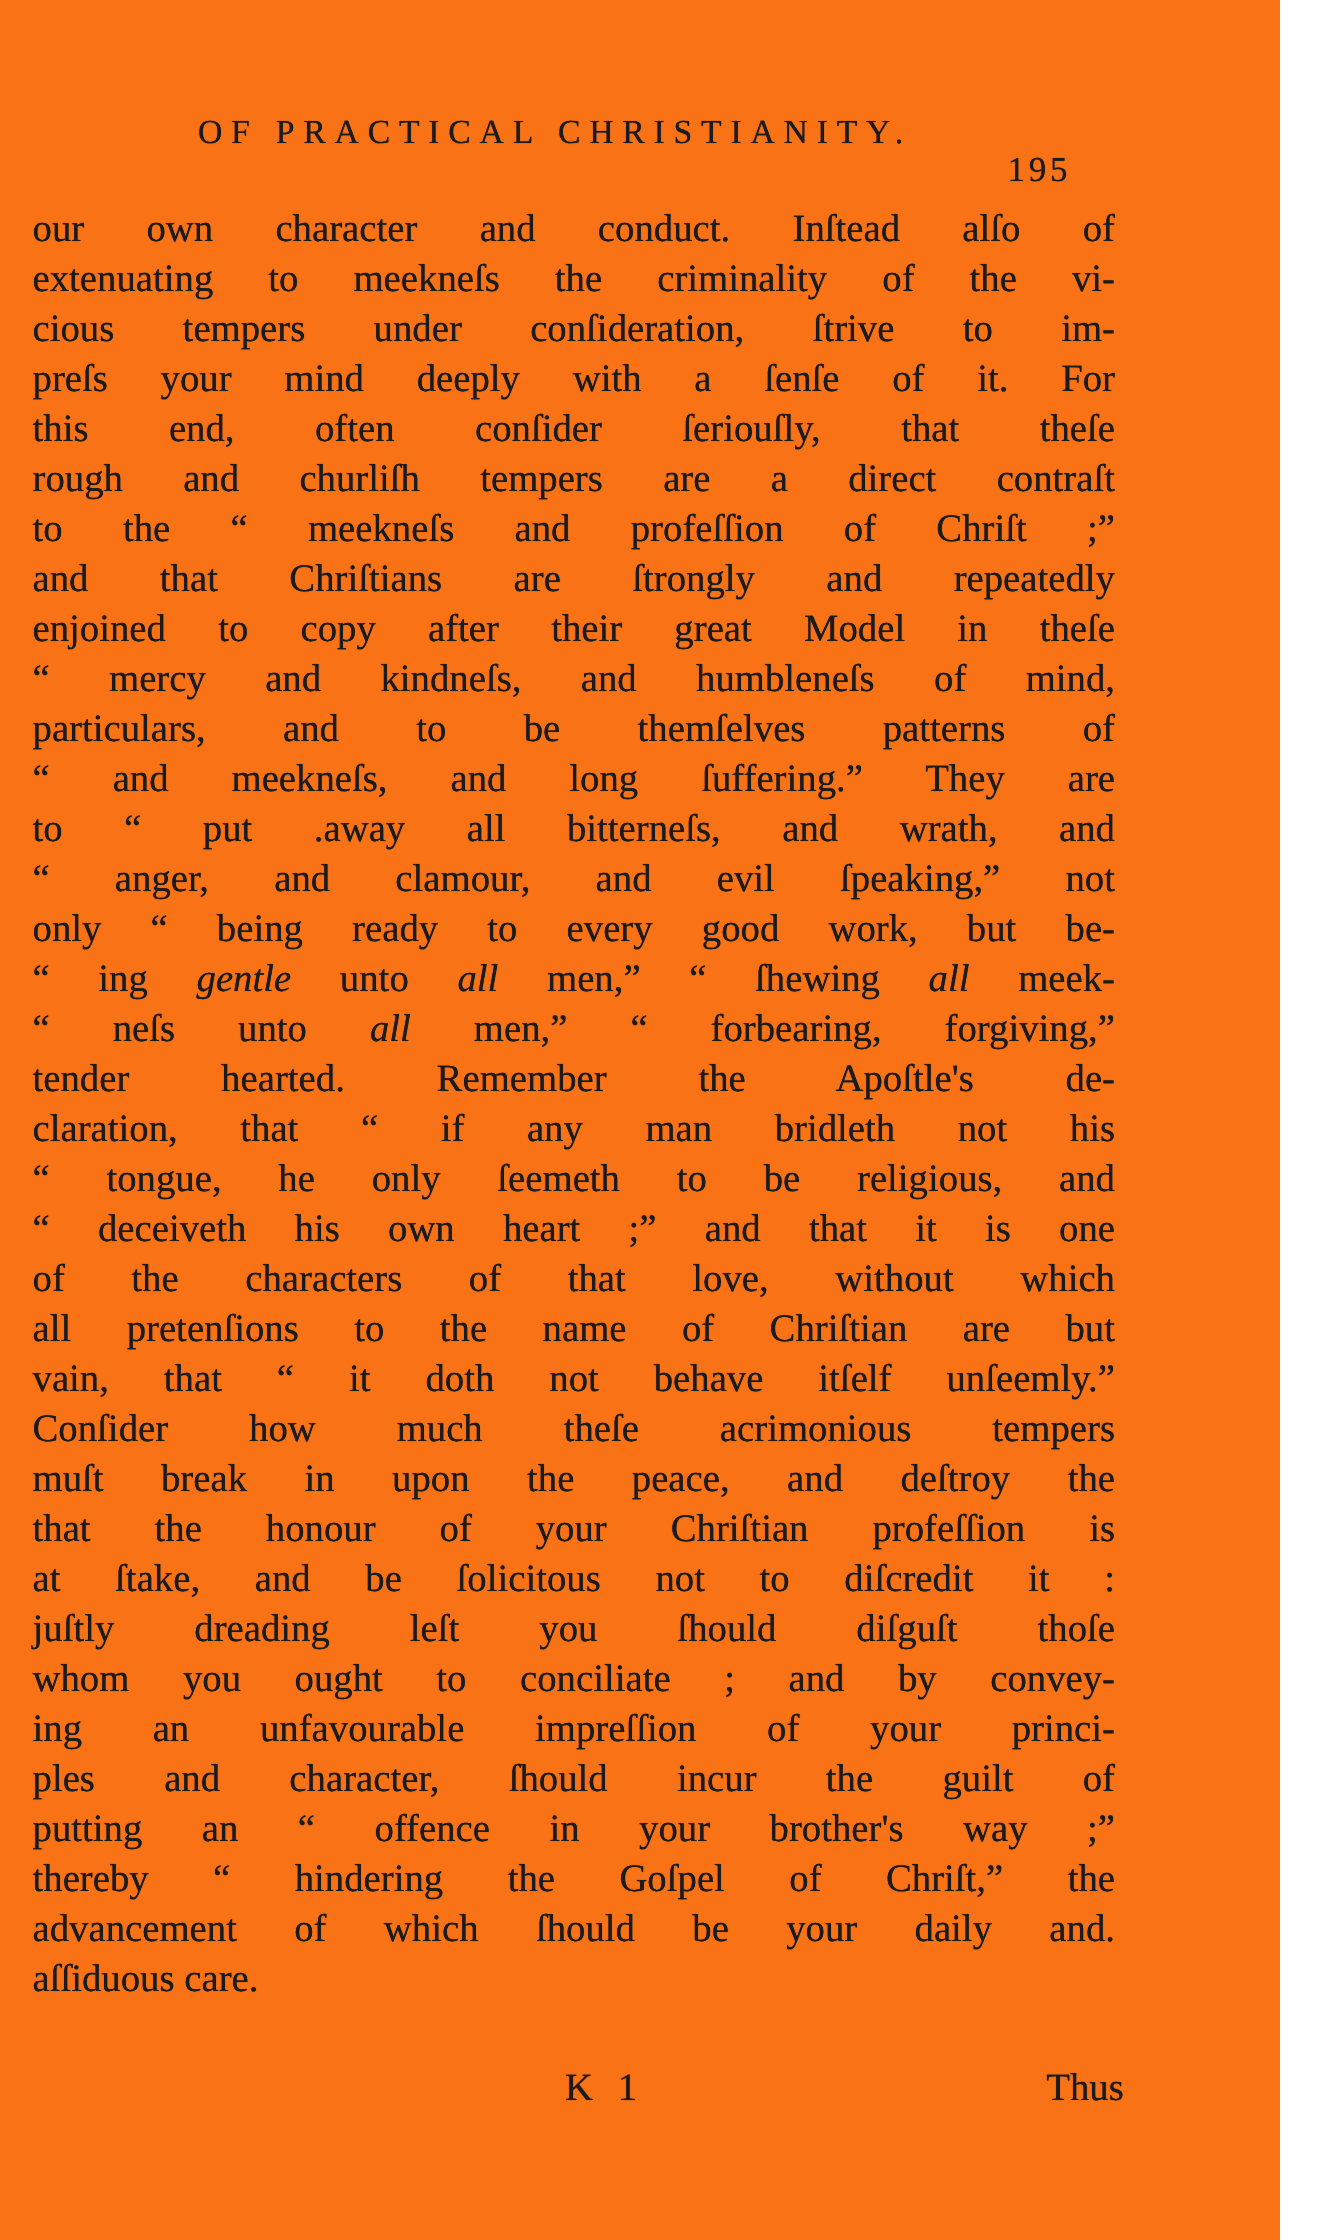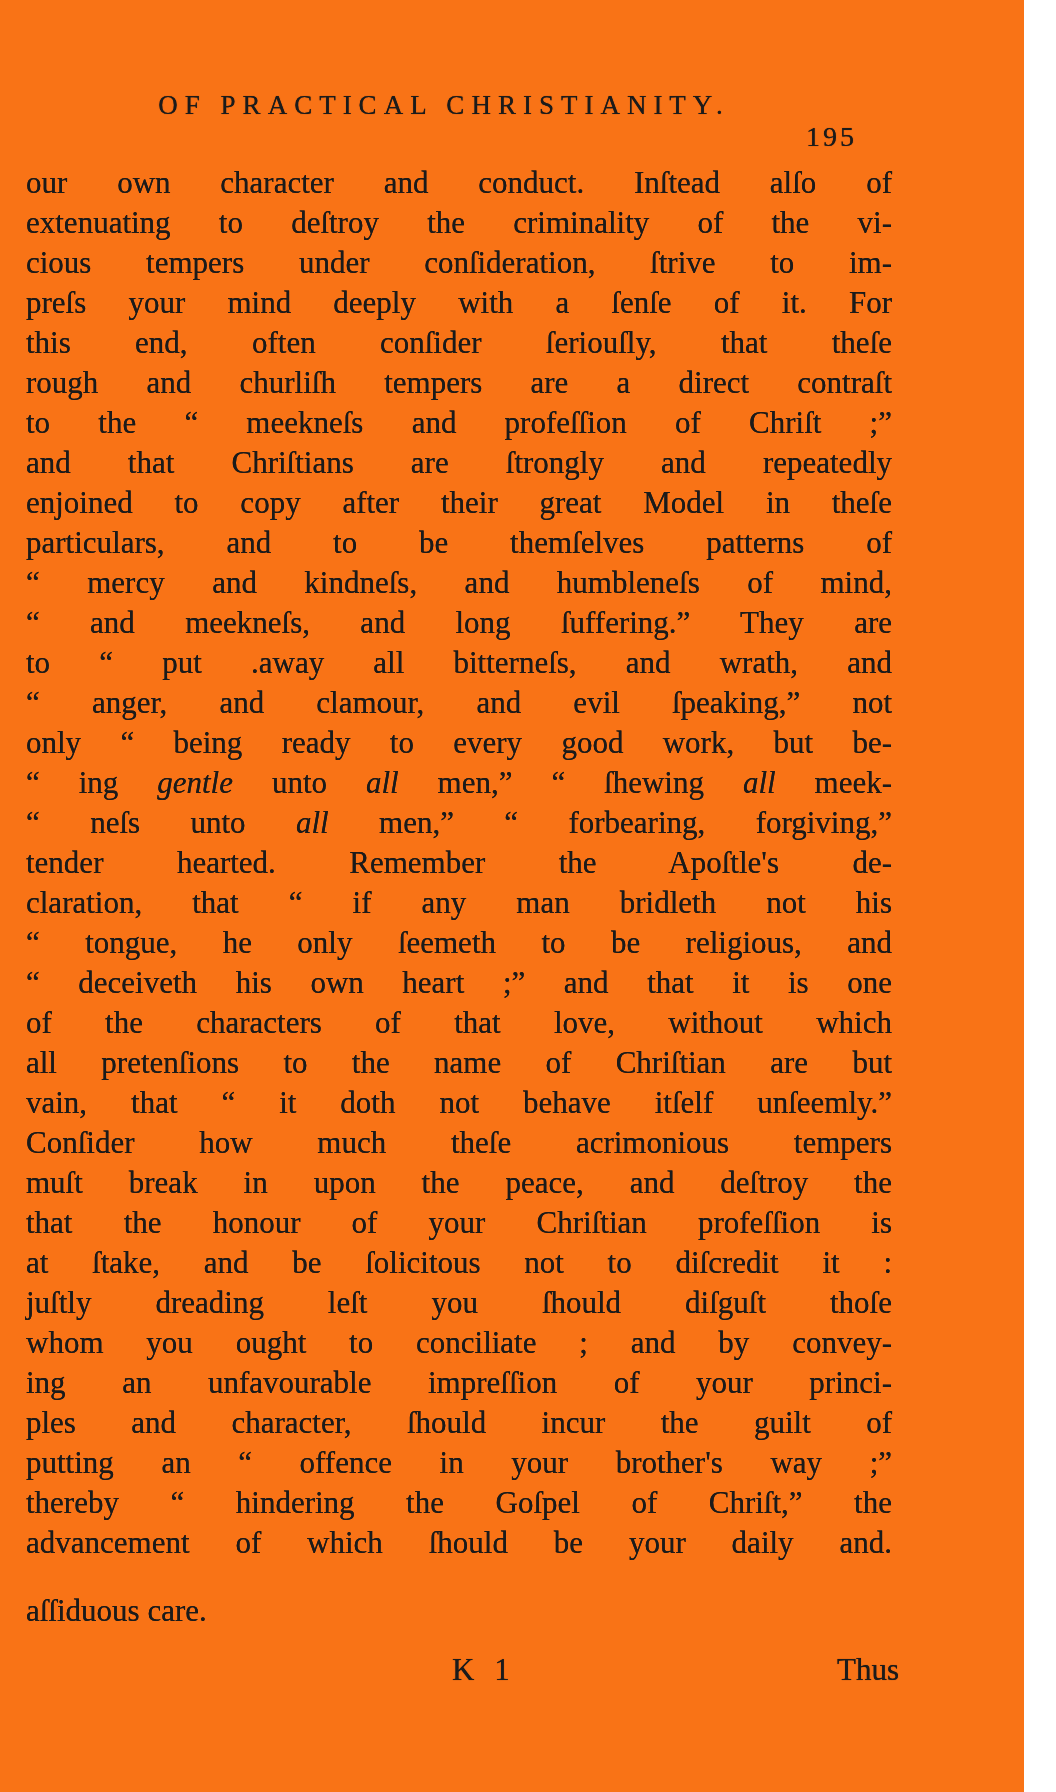--- a/index.html
+++ b/index.html
@@ -49,21 +49,20 @@
     height: 40px;
     text-align: justify;
     text-align-last: justify;
     white-space: nowrap;      
     text-shadow: 0 0 0.6px currentColor;
   }
   .line i { font-style: italic; }
   .line.short {
     text-align: left;
     text-align-last: left;
-    margin-top: 28px;
   }
   
   .line { display: block; }
   
   .footer {
     position: absolute;
     top: 1652px; left: 26px; width: 900px;
     height: 46px;
     font-size: 31px;
     text-shadow: 0 0 0.7px currentColor;
@@ -84,30 +83,30 @@
 
 <div class="page">
 
   <div class="header">
     <span class="header-title">OF PRACTICAL CHRISTIANITY.</span>
   </div>
   <span class="page-number">195</span>
 
   <div class="textblock">
     <div class="line">our own character and conduct.  Inſtead alſo of</div>
-    <div class="line">extenuating to deſtroy the criminality of the vi-</div>
+    <div class="line">extenuating to meekneſs the criminality of the vi-</div>
     <div class="line">cious tempers under conſideration, ſtrive to im-</div>
     <div class="line">preſs your mind deeply with a ſenſe of it.  For</div>
     <div class="line">this end, often conſider ſeriouſly, that theſe</div>
     <div class="line">rough and churliſh tempers are a direct contraſt</div>
     <div class="line">to the “ meekneſs and profeſſion of Chriſt ;”</div>
     <div class="line">and that Chriſtians are ſtrongly and repeatedly</div>
     <div class="line">enjoined to copy after their great Model in theſe</div>
+    <div class="line">“ mercy and kindneſs, and humbleneſs of mind,</div>
     <div class="line">particulars, and to be themſelves patterns of</div>
-    <div class="line">“ mercy and kindneſs, and humbleneſs of mind,</div>
     <div class="line">“ and meekneſs, and long ſuffering.”  They are</div>
     <div class="line">to “ put .away all bitterneſs, and wrath, and</div>
     <div class="line">“ anger, and clamour, and evil ſpeaking,” not</div>
     <div class="line">only “ being ready to every good work, but be-</div>
     <div class="line">“ ing <i>gentle</i> unto <i>all</i> men,” “ ſhewing <i>all</i> meek-</div>
     <div class="line">“ neſs unto <i>all</i> men,” “ forbearing, forgiving,”</div>
     <div class="line">tender hearted.  Remember the Apoſtle's de-</div>
     <div class="line">claration, that “ if any man bridleth not his</div>
     <div class="line">“ tongue, he only ſeemeth to be religious, and</div>
     <div class="line">“ deceiveth his own heart ;” and that it is one</div>

